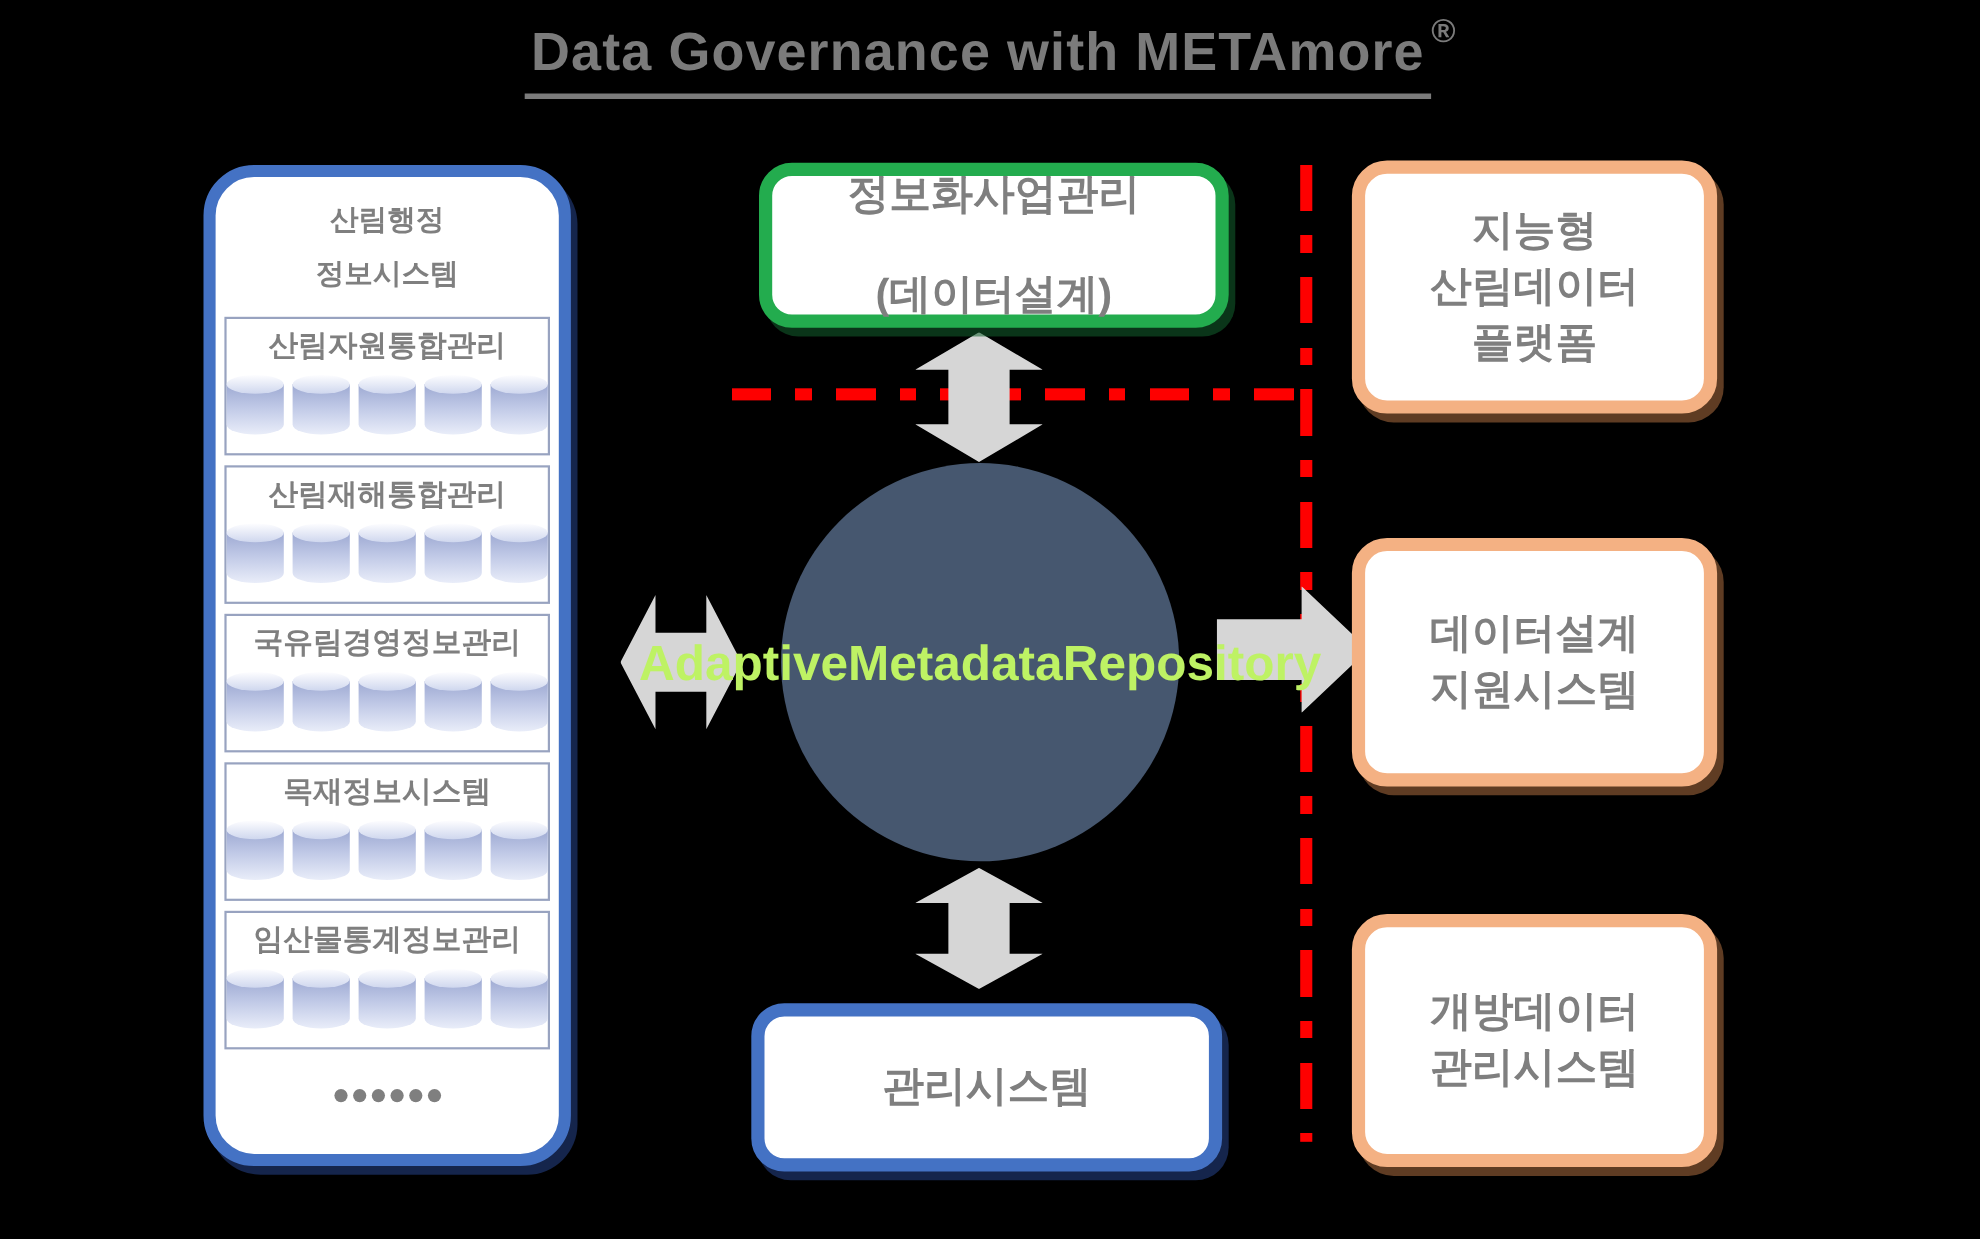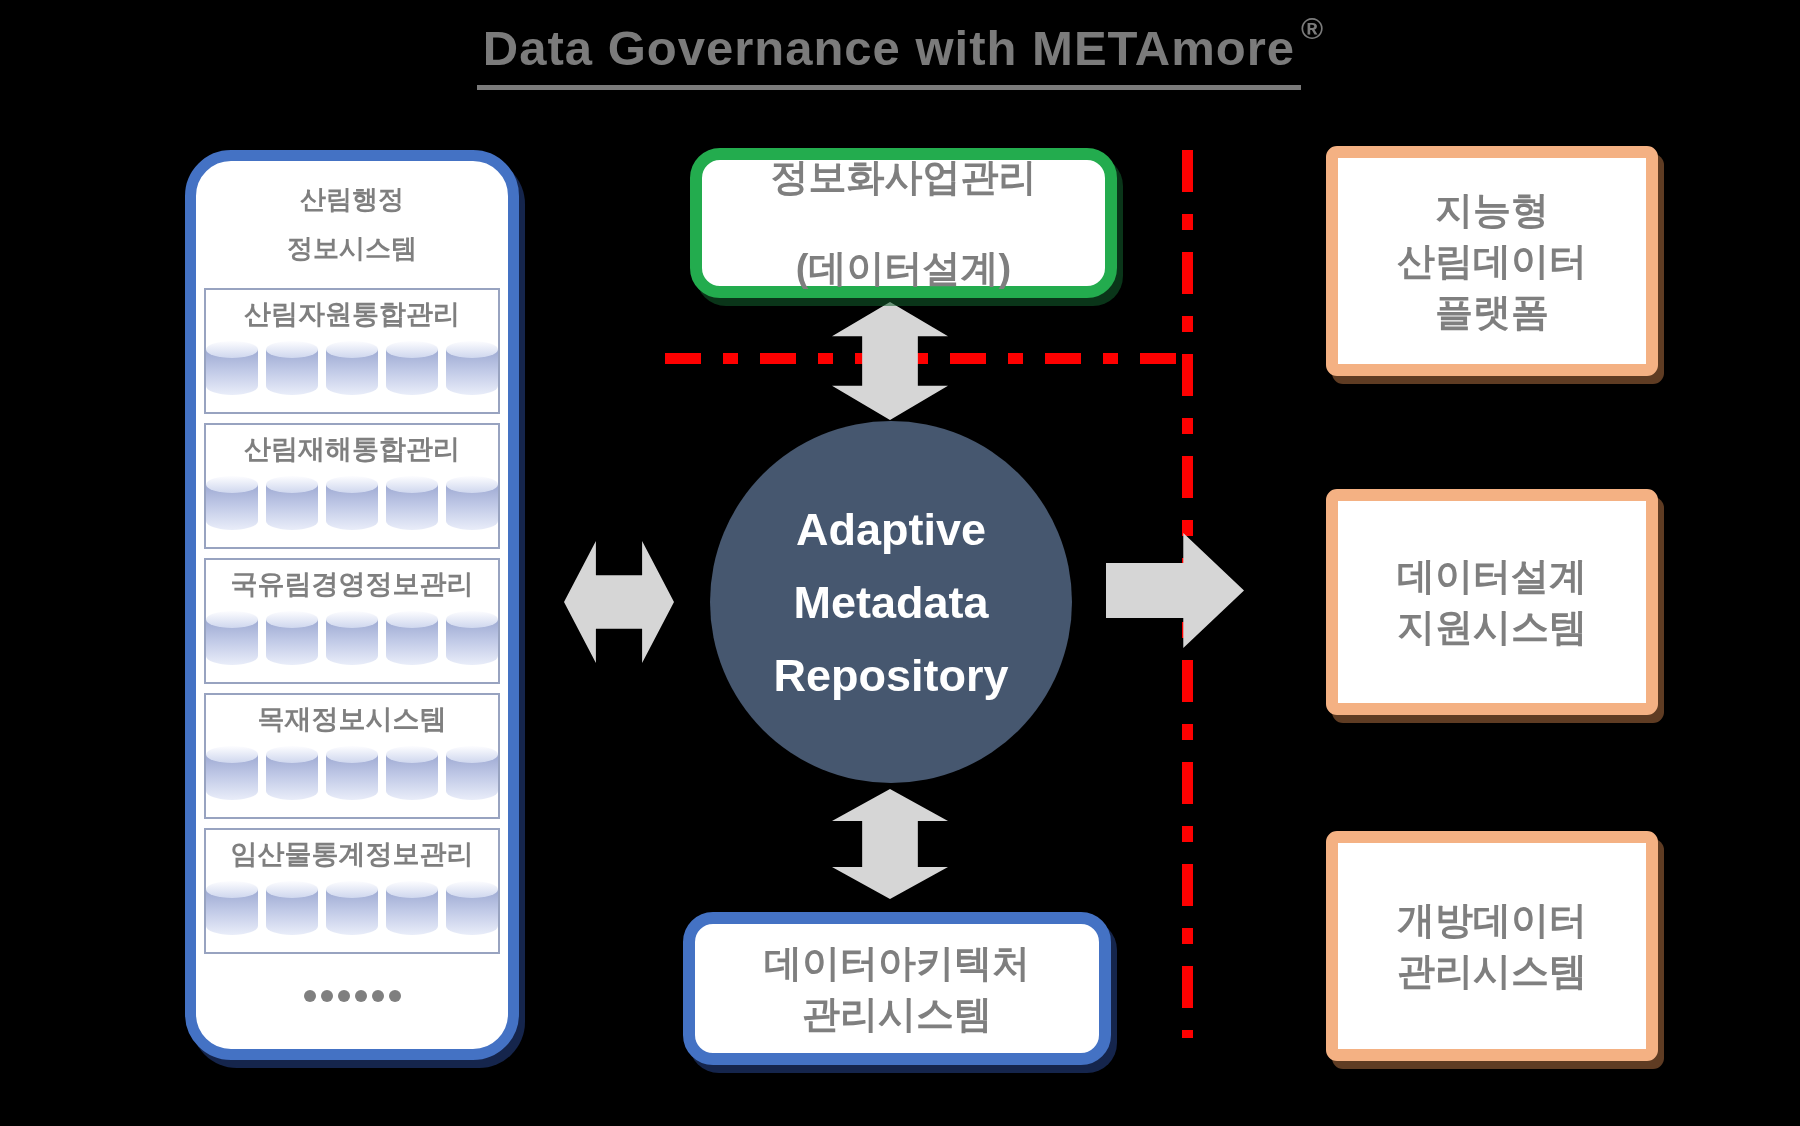--- a/index.html
+++ b/index.html
@@ -34,30 +34,30 @@
   .dot { width:12px; height:12px; border-radius:50%; background:#7f7f7f; }
 
   
   .box {
     position:absolute; background:#fff; color:#7f7f7f; z-index:3;
     display:flex; flex-direction:column; justify-content:center; align-items:center; text-align:center;
   }
   .box .line { font-size:38px; line-height:51px; white-space:nowrap; }
   .green-box  { left:690px;  top:148px; width:403px; height:126px; border:12px solid #23ac4e; border-radius:30px; box-shadow:6px 8px 0 rgba(18,96,46,.55);gap:40px; }
   .blue-box   { left:683px;  top:912px; width:404px; height:129px; border:12px solid #4472c4; border-radius:30px; box-shadow:6px 8px 0 rgba(38,68,138,.55); }
-  .orange     { left:1326px; width:308px; border:12px solid #f4b183; border-radius:11px; box-shadow:6px 8px 0 rgba(190,120,70,.5); }
+  .orange     { left:1229px; width:308px; border:12px solid #f4b183; border-radius:32px; box-shadow:6px 8px 0 rgba(190,120,70,.5); }
   .orange1 { top:146px; height:206px; }
   .orange2 { top:489px; height:202px; }
   .orange3 { top:831px; height:206px; }
 
   
   .circle {
     position:absolute; left:710px; top:421px; width:362px; height:362px; border-radius:50%;
-    background:#46576f; color:#ffffff; z-index:3;
-    display:flex; flex-direction:column; justify-content:center; align-items:center; text-align:center;
+    background:#46576f; color:#bef264; z-index:3;
+    display:flex; flex-direction:row; justify-content:center; align-items:center; text-align:center;
   }
   .circle .line { font-size:45px; line-height:73px; }
 
   
   .red-h { position:absolute; left:665px; top:353px; width:522px; height:11px; z-index:1;
     background:repeating-linear-gradient(to right,#fe0000 0 36px,transparent 36px 58px,#fe0000 58px 73px,transparent 73px 95px); }
   .red-v { position:absolute; left:1182px; top:150px; width:11px; height:888px; z-index:1;
     background:repeating-linear-gradient(to bottom,#fe0000 0 42px,transparent 42px 64px,#fe0000 64px 80px,transparent 80px 102px); }
 
   
@@ -240,21 +240,20 @@
     <div class="line">(데이터설계)</div>
   </div>
 
   <div class="circle">
     <div class="line">Adaptive</div>
     <div class="line">Metadata</div>
     <div class="line">Repository</div>
   </div>
 
   <div class="box blue-box">
-    <div class="line">데이터아키텍처</div>
     <div class="line">관리시스템</div>
   </div>
 
   <div class="box orange orange1">
     <div class="line">지능형</div>
     <div class="line">산림데이터</div>
     <div class="line">플랫폼</div>
   </div>
 
   <div class="box orange orange2">

